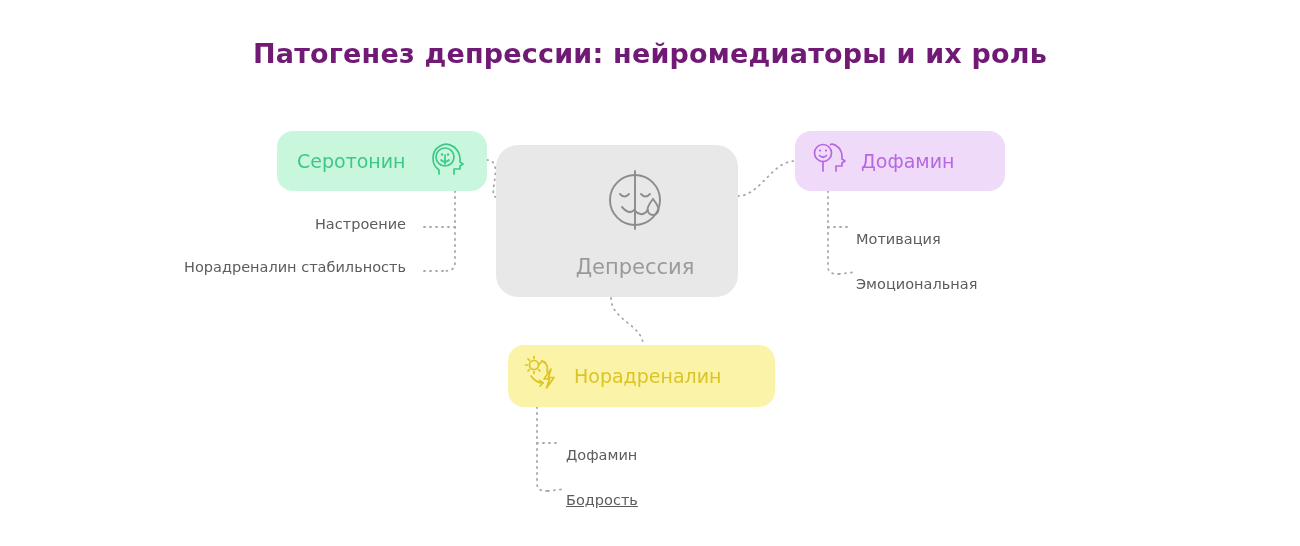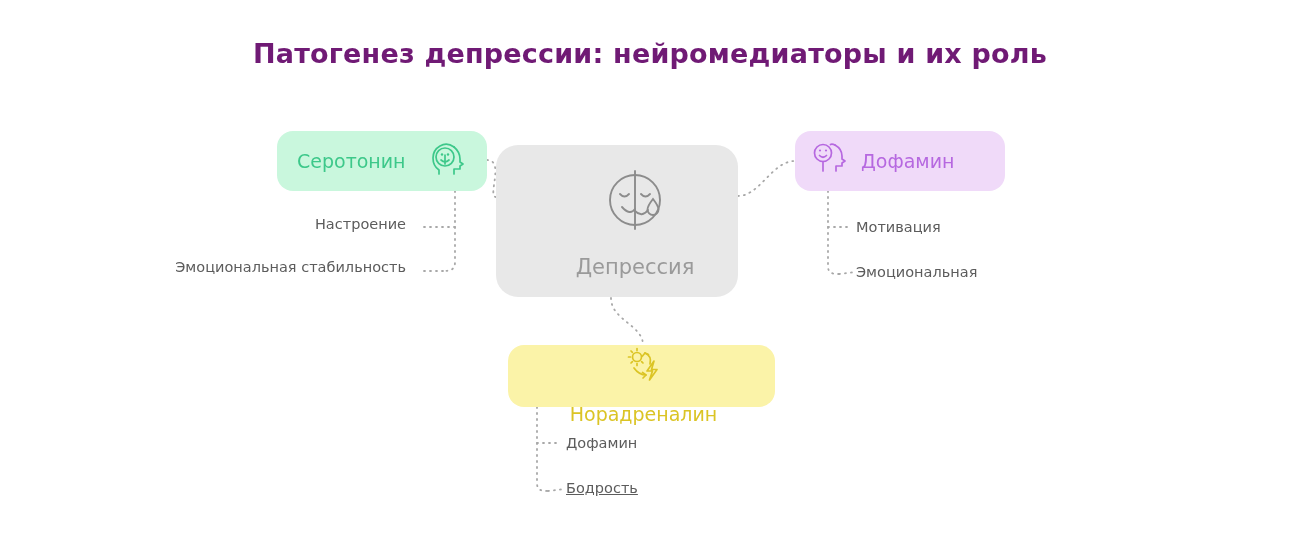--- a/index.html
+++ b/index.html
@@ -88,23 +88,22 @@
   #node-dopamine .node-label { color: #b668e0; }
 
   
   #node-noradrenaline {
     left: 508px;
     top: 345px;
     width: 267px;
     height: 62px;
     background: #fbf3a8;
     justify-content: flex-start;
-    padding: 0 20px 0 24px;
+    padding: 0 20px 0 12px;
     gap: 12px;
-    flex-direction: column;
   }
   #node-noradrenaline .node-label { color: #dbc425; }
 
   
   #node-central {
     left: 496px;
     top: 145px;
     width: 242px;
     height: 152px;
     background: #e8e8e8;
@@ -123,21 +122,21 @@
 
   
   .sub-label {
     position: absolute;
     font-family: "DejaVu Sans", sans-serif;
     font-size: 14.5px;
     color: #5c5c5c;
     white-space: nowrap;
   }
   .sub-right { text-align: right; }
-  .sub-left  { text-align: left; }
+  .sub-left  { text-align: left; margin-top: 12px; }
 
   #sub-mood        { right: 894px; top: 216px; }
   #sub-emostab     { right: 894px; top: 259px; }
   #sub-motivation  { left: 856px;  top: 219px; }
   #sub-pleasure    { left: 856px;  top: 264px; }
   #sub-energy      { left: 566px;  top: 435px; }
   #sub-vigor       { left: 566px;  top: 480px; text-decoration: underline; }
 </style>
 </head>
 <body>
@@ -229,21 +228,21 @@
         <path d="M 11 23 Q 16 30 23 30"></path>
         <path d="M 23 30 L 19.5 27.5 M 23 30 L 20 33"></path>
         <path d="M 31 16 L 24 26 L 29.5 26 L 26.5 35 L 34 24.5 L 28.5 24.5 Z"></path>
       </svg>
     </span>
     <span class="node-label">Норадреналин</span>
   </div>
 
   <div id="sub-mood" class="sub-label sub-right">Настроение</div>
 
-  <div id="sub-emostab" class="sub-label sub-right">Эмоциональная стабильность</div>
+  <div id="sub-emostab" class="sub-label sub-right">Норадреналин стабильность</div>
 
   <div id="sub-motivation" class="sub-label sub-left">Мотивация</div>
 
   <div id="sub-pleasure" class="sub-label sub-left">Эмоциональная</div>
 
   <div id="sub-energy" class="sub-label sub-left">Дофамин</div>
 
   <div id="sub-vigor" class="sub-label sub-left">Бодрость</div>
 
 </div>

